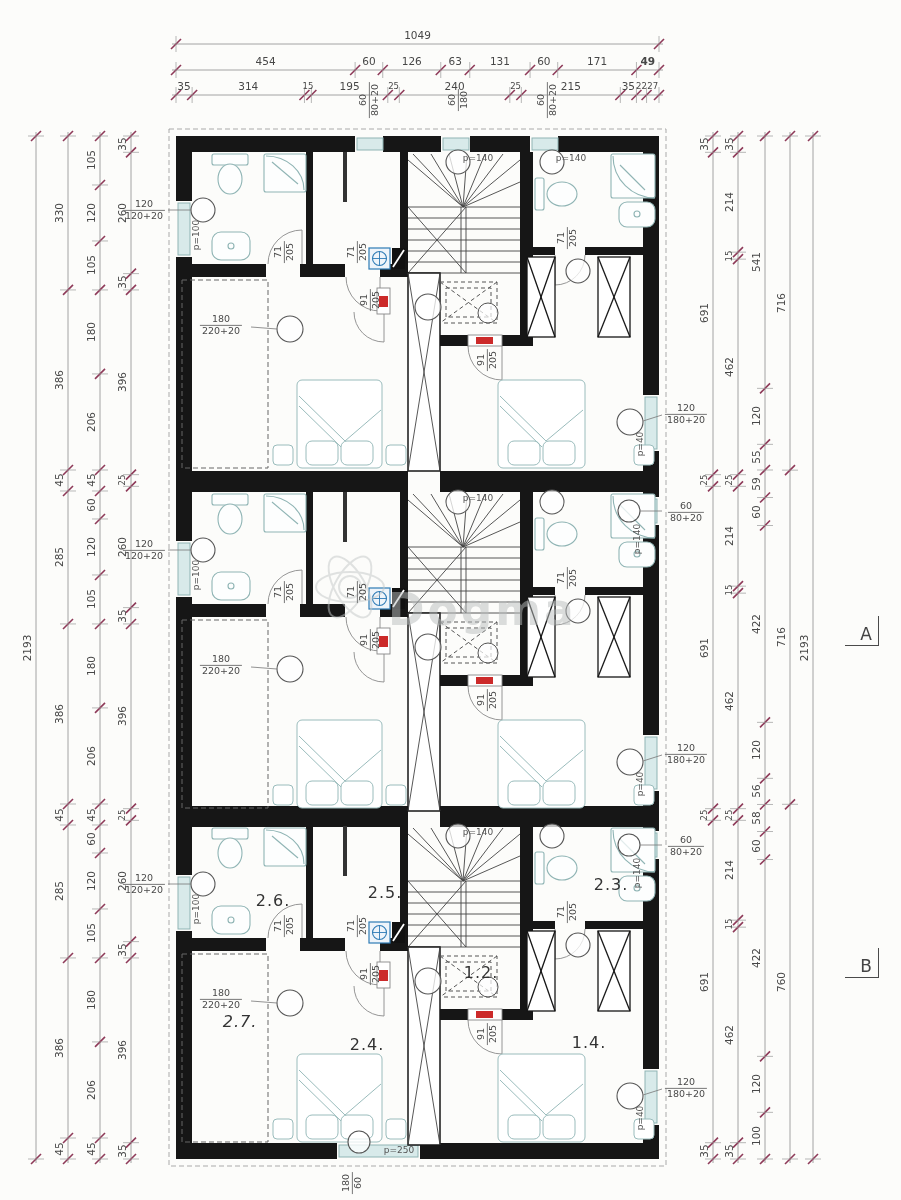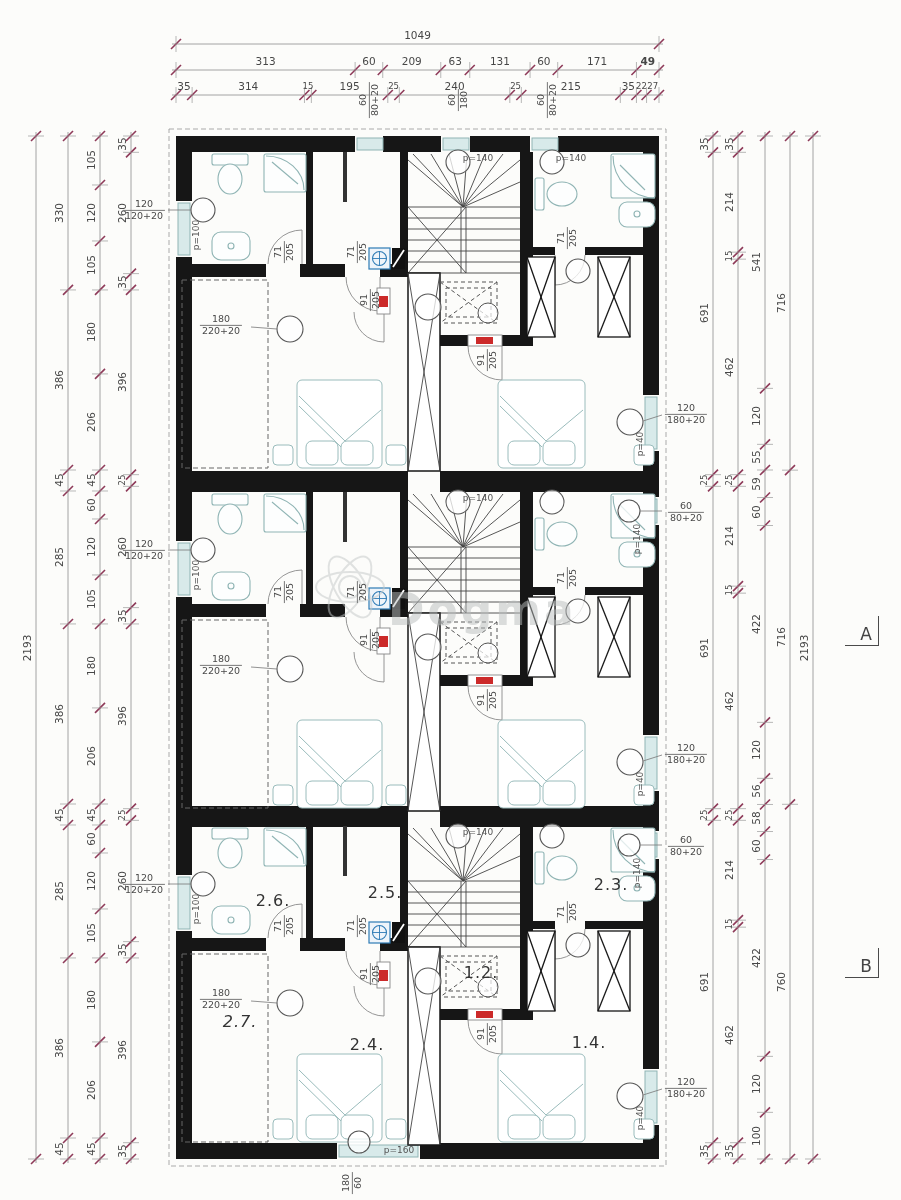--- a/index.html
+++ b/index.html
@@ -473,23 +473,23 @@
       <line x1="813" y1="132" x2="813" y2="1163" stroke="#9a9a9a" stroke-width="0.9"></line>
       <line x1="808" y1="141" x2="818" y2="131" stroke="#8e3a59" stroke-width="1.6"></line>
       <line x1="805" y1="136" x2="821" y2="136" stroke="#9a9a9a" stroke-width="0.7"></line>
       <line x1="808" y1="1164" x2="818" y2="1154" stroke="#8e3a59" stroke-width="1.6"></line>
       <line x1="805" y1="1159" x2="821" y2="1159" stroke="#9a9a9a" stroke-width="0.7"></line>
     </g>
 </svg>
 
 <div id="labels">
     <div class="lbl" style="left: 417.5px; top: 35px;">1049</div>
-    <div class="lbl" style="left: 265.555px; top: 61px;">313</div>
+    <div class="lbl" style="left: 265.555px; top: 61px;">454</div>
     <div class="lbl" style="left: 368.924px; top: 61px;">60</div>
-    <div class="lbl" style="left: 411.745px; top: 61px;">209</div>
+    <div class="lbl" style="left: 411.745px; top: 61px;">126</div>
     <div class="lbl" style="left: 455.256px; top: 61px;">63</div>
     <div class="lbl" style="left: 499.918px; top: 61px;">131</div>
     <div class="lbl" style="left: 543.89px; top: 61px;">60</div>
     <div class="lbl" style="left: 597.071px; top: 61px;">171</div>
     <div class="lbl" style="left: 647.719px; top: 61px; font-weight: bold;">49</div>
     <div class="lbl" style="left: 184.058px; top: 86px;">35</div>
     <div class="lbl" style="left: 248.289px; top: 86px;">314</div>
     <div class="lbl small" style="left: 307.916px; top: 86px;">15</div>
     <div class="lbl" style="left: 349.585px; top: 86px;">195</div>
     <div class="lbl small" style="left: 393.557px; top: 86px;">25</div>
@@ -698,21 +698,21 @@
       <span class="b">80+20</span>
     </div>
     <div class="frac rot" style="left: 458px; top: 100px;">
       <span class="t">60</span>
       <span class="b">180</span>
     </div>
     <div class="frac rot" style="left: 547px; top: 100px;">
       <span class="t">60</span>
       <span class="b">80+20</span>
     </div>
-    <div class="ptext" style="left: 399px; top: 1150px;">p=160</div>
+    <div class="ptext" style="left: 399px; top: 1150px;">p=250</div>
     <div class="frac rot" style="left: 352px; top: 1183px;">
       <span class="t">180</span>
       <span class="b">60</span>
     </div>
     <div class="room" style="left: 273px; top: 900px;">2.6.</div>
     <div class="room" style="left: 385px; top: 892px;">2.5.</div>
     <div class="room" style="left: 611px; top: 884px; text-align: right;">2.3.</div>
     <div class="room" style="left: 481px; top: 972px;">1.2.</div>
     <div class="room" style="left: 367px; top: 1044px;">2.4.</div>
     <div class="room" style="left: 589px; top: 1042px;">1.4.</div>

